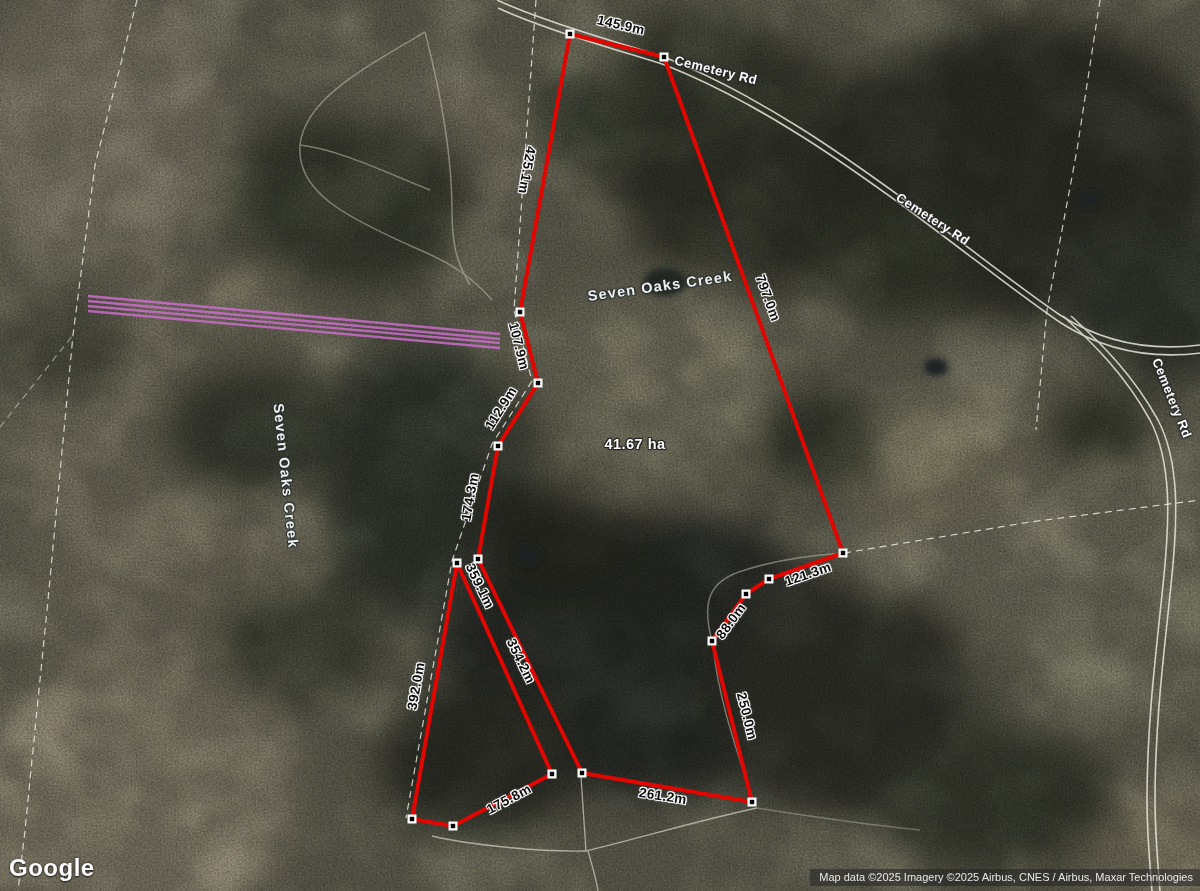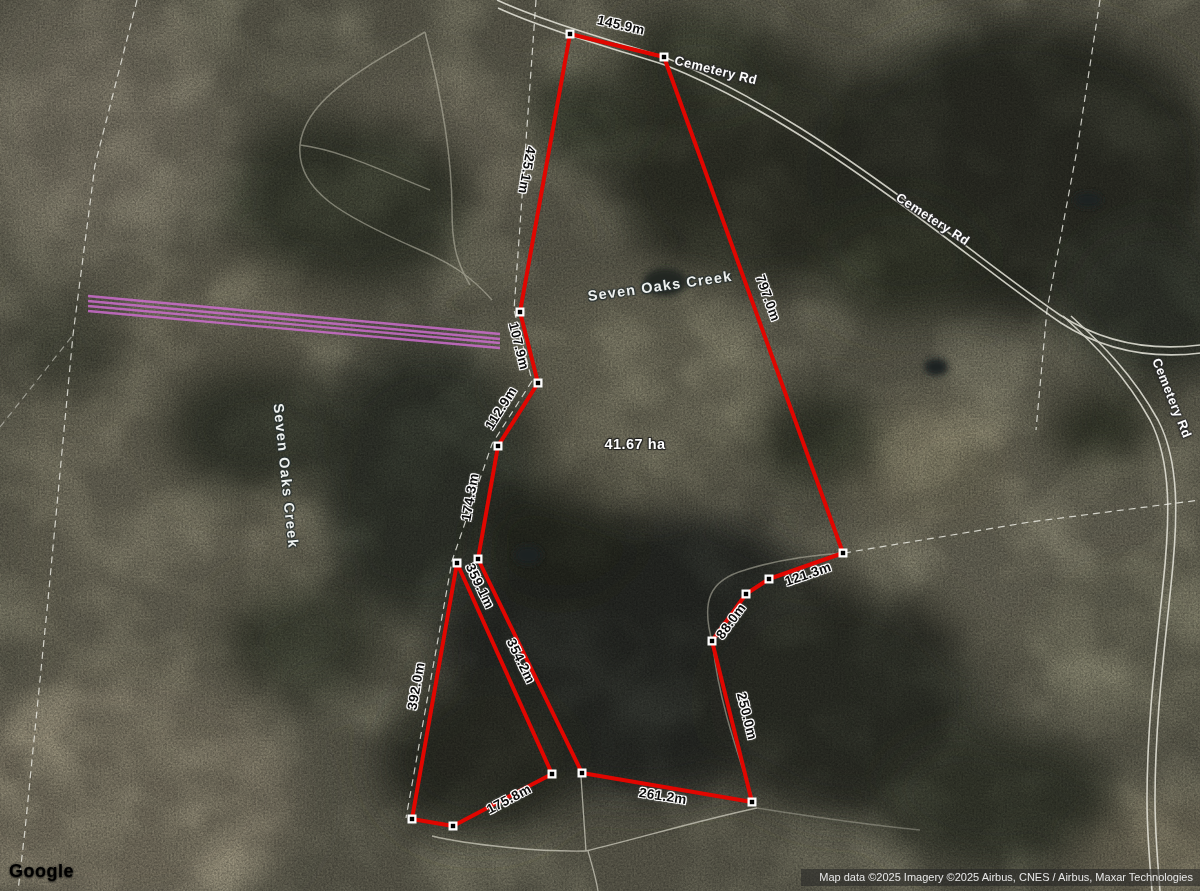--- a/index.html
+++ b/index.html
@@ -18,25 +18,25 @@
                       -1px 1px 1px rgba(45,45,45,.95),1px 1px 1px rgba(45,45,45,.95),0 1px 3px rgba(0,0,0,.6);}
   .waterlabel{position:absolute;white-space:nowrap;font-weight:600;font-size:14.5px;
           color:#eef1ef;letter-spacing:1.2px;
           transform:translate(-50%,-50%) rotate(var(--r,0deg));
           text-shadow:-1px -1px 1px rgba(40,48,48,.85),1px -1px 1px rgba(40,48,48,.85),
                       -1px 1px 1px rgba(40,48,48,.85),1px 1px 1px rgba(40,48,48,.85);}
   .arealabel{position:absolute;white-space:nowrap;font-weight:bold;font-size:14.5px;
           color:#fff;letter-spacing:.5px;transform:translate(-50%,-50%);
           text-shadow:-1px -1px 1px rgba(25,25,25,.9),1px -1px 1px rgba(25,25,25,.9),
                       -1px 1px 1px rgba(25,25,25,.9),1px 1px 1px rgba(25,25,25,.9);}
-  .google-logo{position:absolute;left:9px;bottom:9px;font-size:18px;font-weight:bold;
-          color:#000000;letter-spacing:.5px;
+  .google-logo{position:absolute;left:9px;bottom:9px;font-size:24px;font-weight:bold;
+          color:#ffffff;letter-spacing:.5px;
           text-shadow:0 1px 2px rgba(0,0,0,.7),0 0 3px rgba(0,0,0,.45);cursor:pointer;}
   .attribution{position:absolute;right:0;bottom:5px;background:rgba(35,35,35,.55);
-          color:#e8e8e8;font-size:11px;padding:2px 7px 3px 18px;white-space:nowrap;}
+          color:#e8e8e8;font-size:11px;padding:2px 7px 3px 9px;white-space:nowrap;}
 </style>
 </head>
 <body>
 
 <div class="stage">
 
   <svg width="1200" height="891" viewBox="0 0 1200 891">
     <defs>
       <filter id="soft" x="-40%" y="-40%" width="180%" height="180%">
           <feGaussianBlur stdDeviation="20"></feGaussianBlur>

